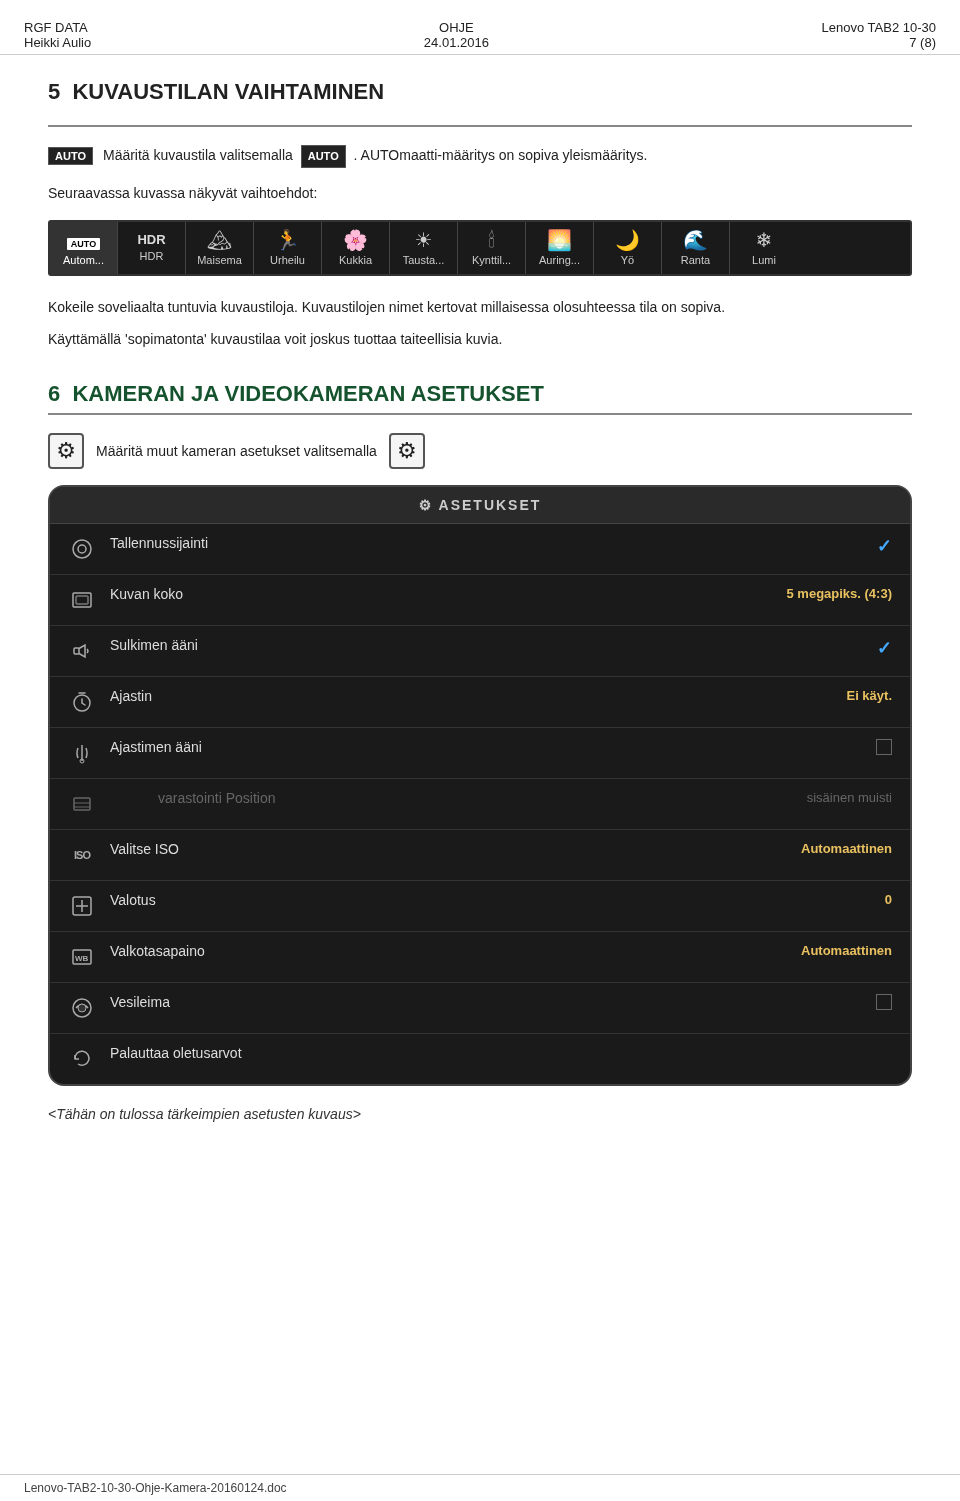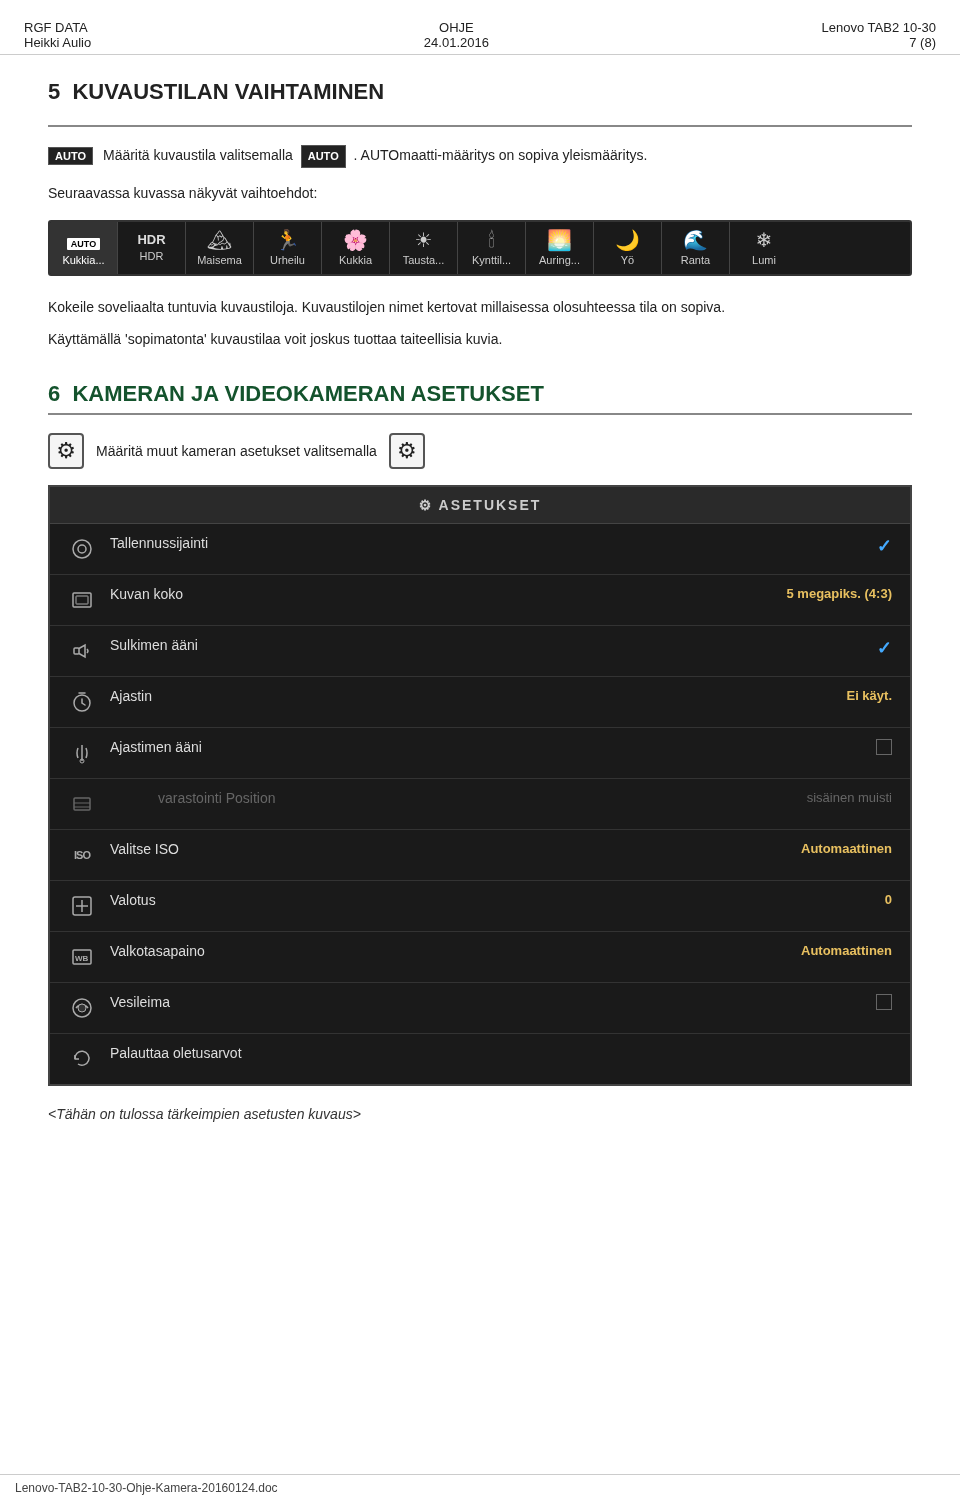--- a/index.html
+++ b/index.html
@@ -138,21 +138,21 @@
       justify-content: center;
       font-size: 20px;
       background: #f5f5f5;
       flex-shrink: 0;
     }
 
     
     .settings-panel {
       background: #1a1a1a;
       border: 2px solid #444;
-      border-radius: 0;
+      border-radius: 16px;
       overflow: hidden;
       margin-bottom: 20px;
     }
     .settings-title-bar {
       background: #2a2a2a;
       color: #ccc;
       text-align: center;
       padding: 10px;
       font-size: 14px;
       font-weight: bold;
@@ -203,21 +203,21 @@
       font-style: italic;
     }
 
     
     .footer {
       position: absolute;
       bottom: 0;
       left: 0;
       right: 0;
       border-top: 1px solid #ccc;
-      padding: 6px 15px;
+      padding: 6px 24px;
       font-size: 12px;
       color: #444;
     }
   </style>
 </head>
 <body>
 
 <div class="header">
   <div class="header-left">
     <span>RGF DATA</span>
@@ -248,21 +248,21 @@
     </span>
   </div>
 
   <div class="body-text">Seuraavassa kuvassa näkyvät vaihtoehdot:</div>
 
   <div class="modes-bar">
     <div class="mode-item active">
       <div class="mode-icon">
         <span class="mode-auto-badge">AUTO</span>
       </div>
-      <span>Kukkia...</span>
+      <span>Autom...</span>
     </div>
     <div class="mode-item">
       <div class="mode-icon" style="font-size:13px;font-weight:bold;color:#ddd;">HDR</div>
       <span>HDR</span>
     </div>
     <div class="mode-item">
       <div class="mode-icon">🏔</div>
       <span>Maisema</span>
     </div>
     <div class="mode-item">

